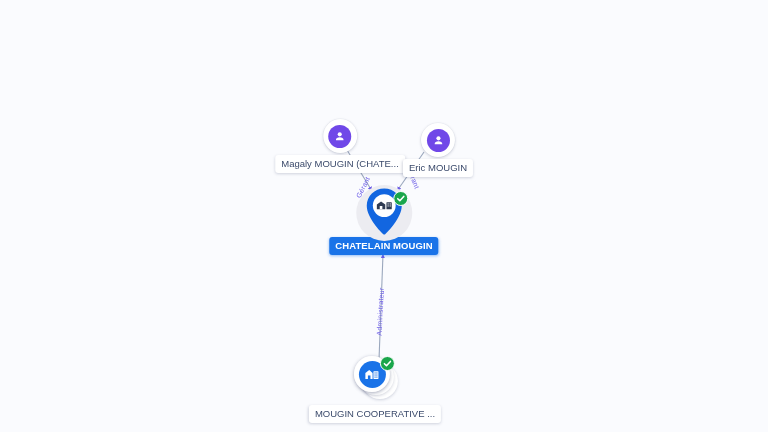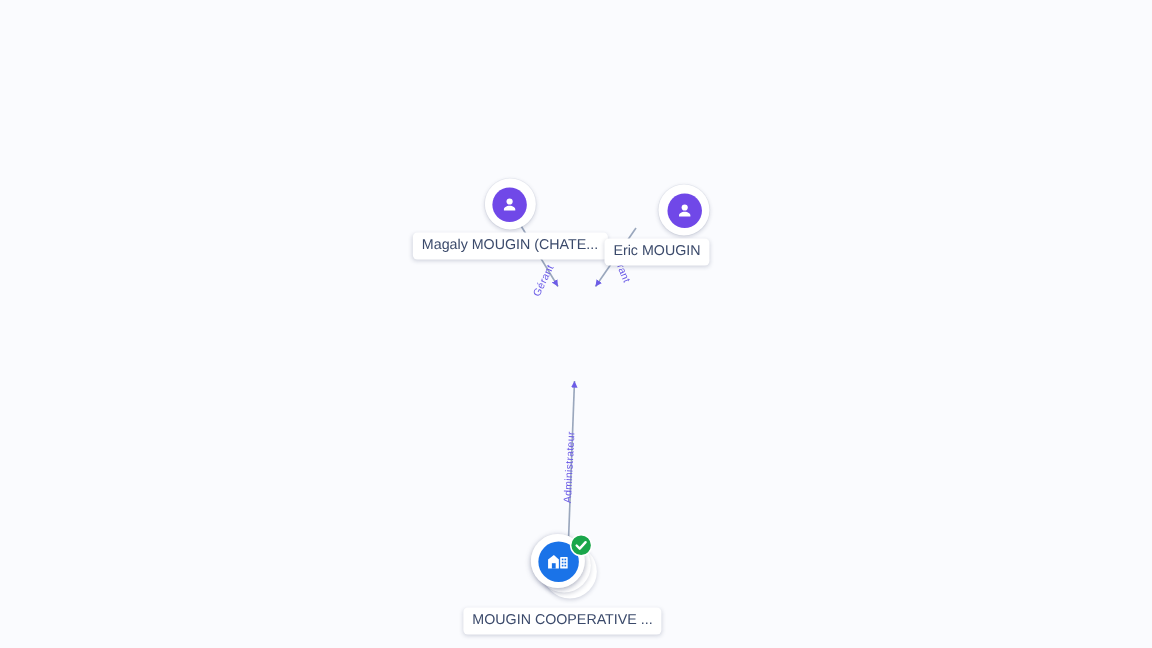--- a/index.html
+++ b/index.html
@@ -199,32 +199,57 @@
       <div class="person-inner">
         <svg width="13" height="13" viewBox="0 0 24 24" fill="#ffffff">
           <circle cx="12" cy="8" r="3.8"></circle>
           <path d="M12 13.2c-4.1 0-7 2.2-7 4.6V19h14v-1.2c0-2.4-2.9-4.6-7-4.6z"></path>
         </svg>
       </div>
     </div>
     <div class="chip">Magaly MOUGIN (CHATE...</div>
   </div>
 
-  <div class="node" style="left:438px; top:150px;align-items:flex-end;">
+  <div class="node" style="left:438px; top:150px;">
     <div class="person-disc">
       <div class="person-inner">
         <svg width="13" height="13" viewBox="0 0 24 24" fill="#ffffff">
           <circle cx="12" cy="8" r="3.8"></circle>
           <path d="M12 13.2c-4.1 0-7 2.2-7 4.6V19h14v-1.2c0-2.4-2.9-4.6-7-4.6z"></path>
         </svg>
       </div>
     </div>
     <div class="chip">Eric MOUGIN</div>
   </div>
 
+  <div class="node" style="left:384px; top:220px;">
+    <div class="pin-halo">
+      <svg class="pin-shape" viewBox="0 0 40 50" xmlns="http://www.w3.org/2000/svg">
+        <path d="M20 1.5c-9.7 0-17.5 7.7-17.5 17.2 0 12.2 14.4 26.5 16.3 28.3
+                 a1.7 1.7 0 0 0 2.4 0C23.1 45.2 37.5 30.9 37.5 18.7
+                 C37.5 9.2 29.7 1.5 20 1.5z" fill="#1266e0"></path>
+        <circle cx="20" cy="18.6" r="11.4" fill="#ffffff"></circle>
+        <g transform="translate(20,18.6)" fill="#2f3b52">
+          <path d="M-7.4 3.6 V-1.2 L-3.2 -4.2 L1.0 -1.2 V3.6 z"></path>
+          <rect x="2.2" y="-3.4" width="5.3" height="7.0" rx="0.5"></rect>
+          <rect x="3.3" y="-2.2" width="1.1" height="1.1" fill="#ffffff"></rect>
+          <rect x="5.4" y="-2.2" width="1.1" height="1.1" fill="#ffffff"></rect>
+          <rect x="3.3" y="-0.2" width="1.1" height="1.1" fill="#ffffff"></rect>
+          <rect x="5.4" y="-0.2" width="1.1" height="1.1" fill="#ffffff"></rect>
+          <rect x="-4.5" y="0.4" width="2.6" height="3.2" fill="#ffffff"></rect>
+        </g>
+      </svg>
+      <div class="badge-check" style="right:4px; top:6px;">
+        <svg width="9" height="9" viewBox="0 0 24 24" fill="none" stroke="#ffffff" stroke-width="4.2" stroke-linecap="round" stroke-linejoin="round">
+          <path d="M4 12.5 L9.5 18 L20 6.5"></path>
+        </svg>
+      </div>
+    </div>
+    <div class="chip selected" style="margin-top:-4px;">CHATELAIN MOUGIN</div>
+  </div>
 
   <div class="node" style="left:375px; top:389px;">
     <div class="stack-wrap">
       <div class="stack-card c3"></div>
       <div class="stack-card c2"></div>
       <div class="stack-card c1"></div>
       <div class="stack-front">
         <div class="company-inner">
           <svg width="16" height="16" viewBox="0 0 24 24" fill="#ffffff">
             <path d="M2.2 19.6 V10.4 L8.0 6.0 L13.0 10.4 V19.6 z"></path>

